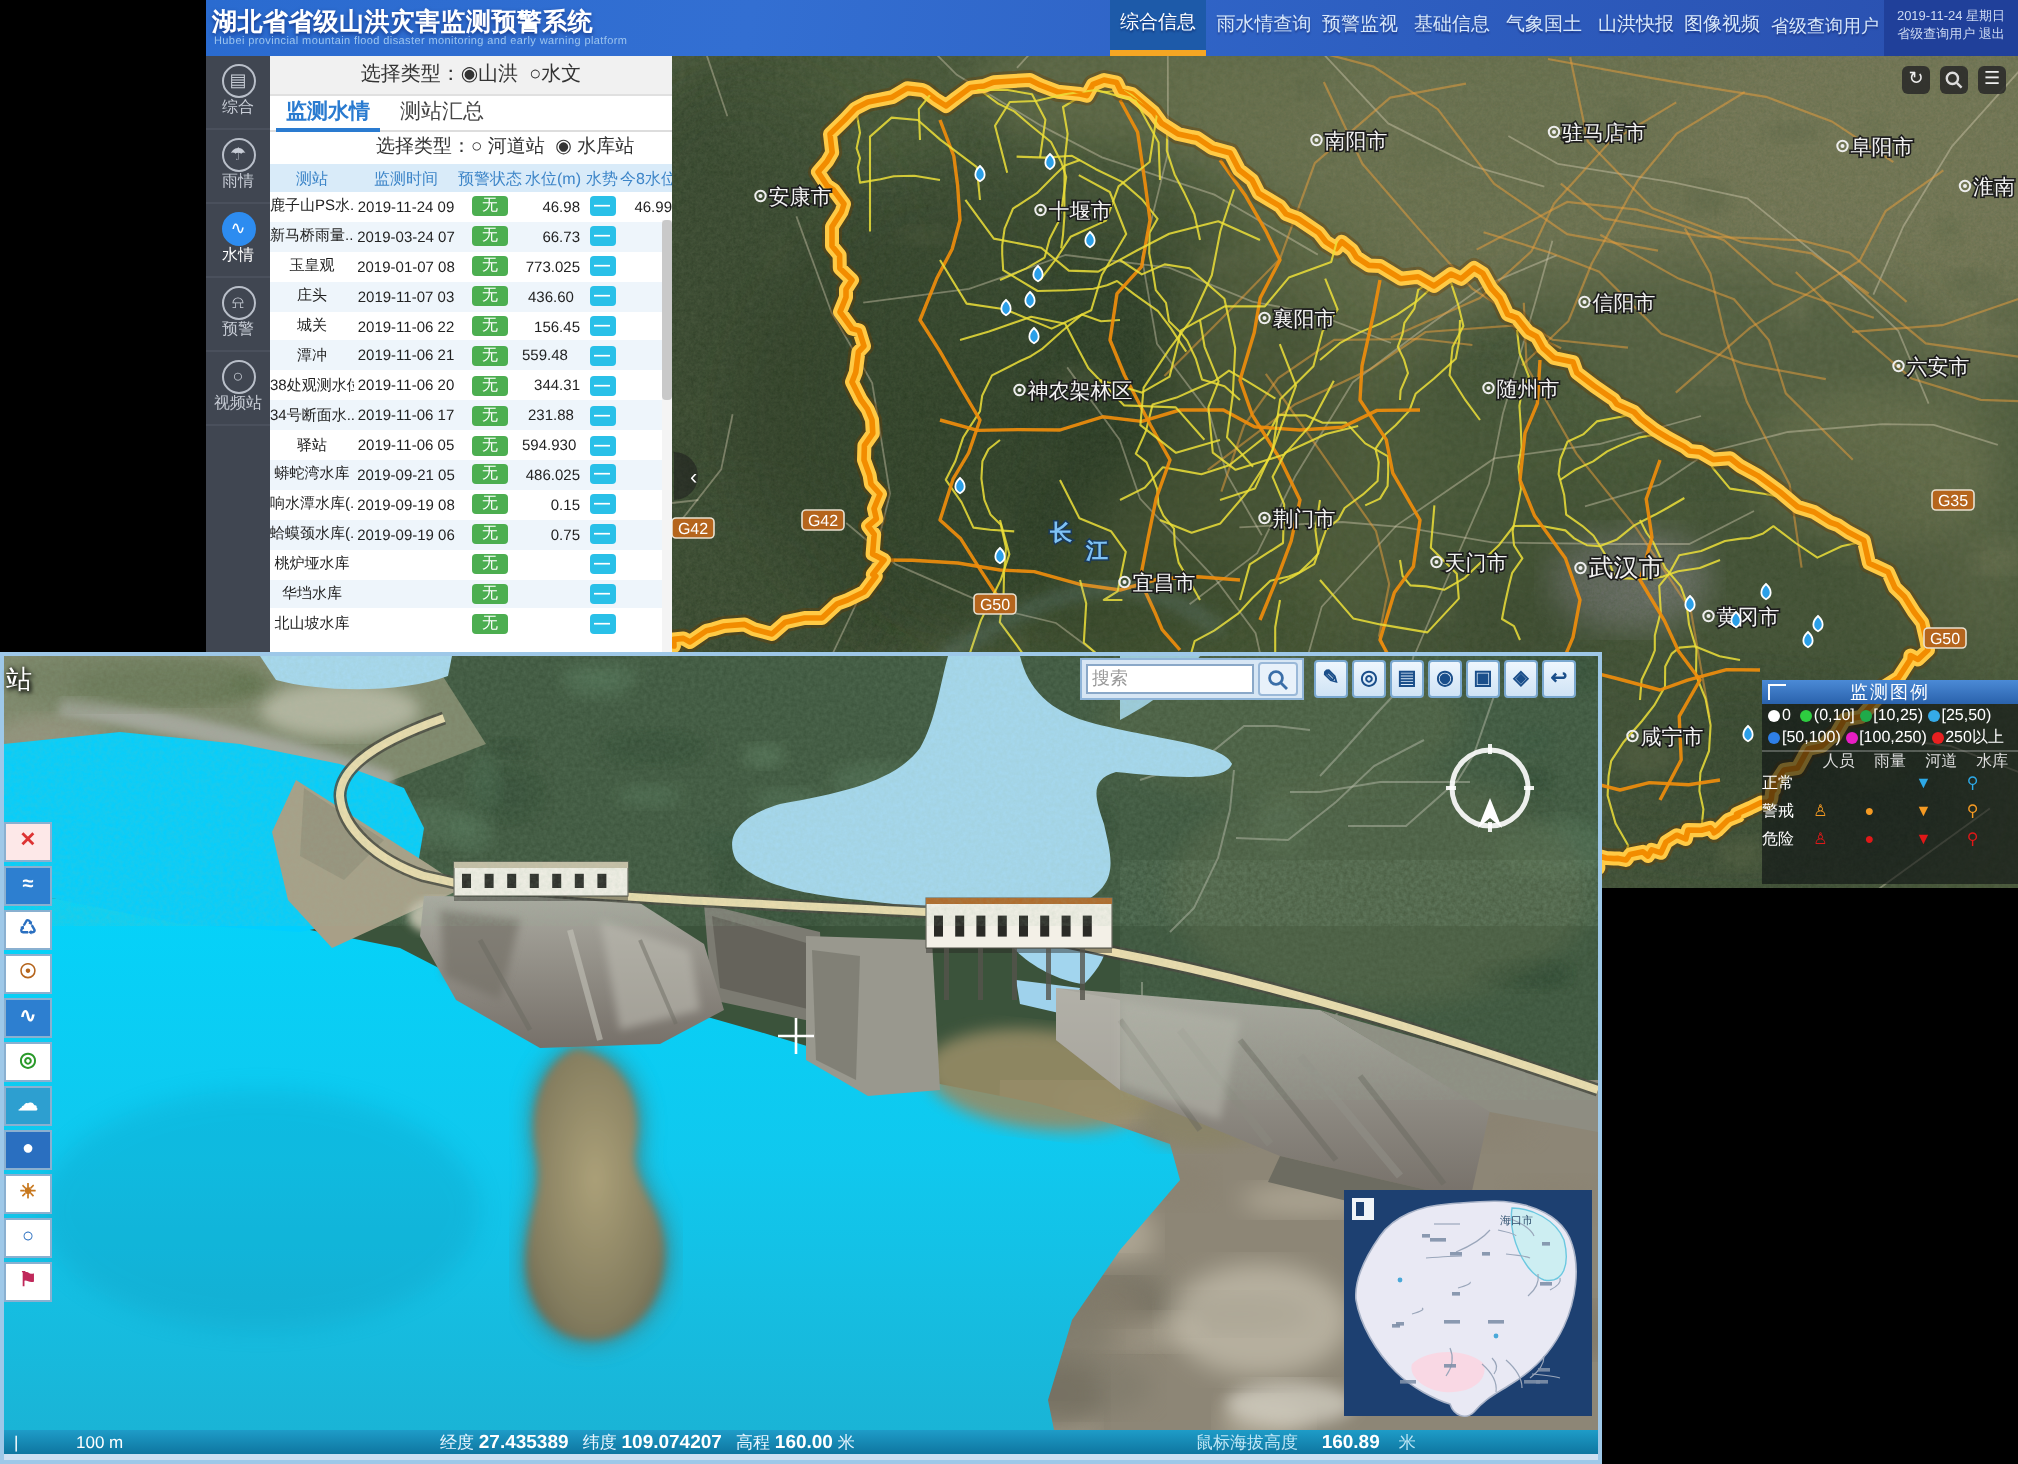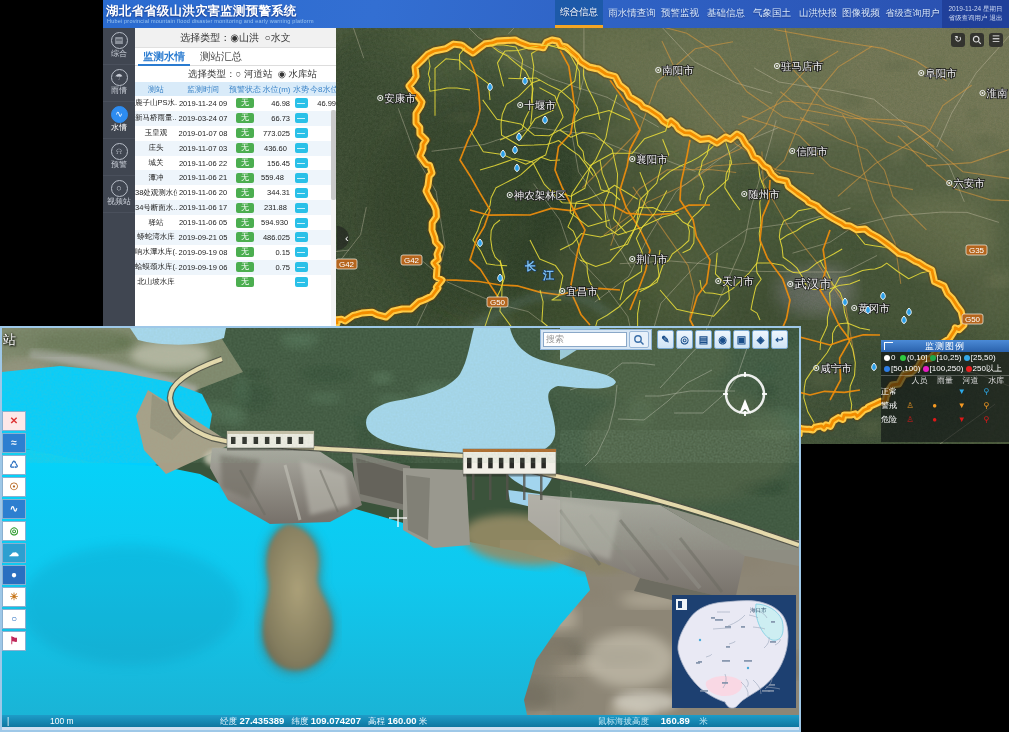--- a/index.html
+++ b/index.html
@@ -54,21 +54,21 @@
 #sbox{position:absolute;left:540px;top:329px;width:112px;height:21px;background:#d7e6f4;border:1px solid #8fb4d8;display:flex}
 #sbox input{width:84px;height:15px;margin:2px 0 0 2px;border:1px solid #8aa8c8;font-size:9px;color:#999;padding-left:2px;font-family:"Liberation Sans",sans-serif}
 #sbox .mag{width:20px;height:17px;margin:1px 0 0 2px;background:#e8f1fa;border:1px solid #9ab8d8;border-radius:2px;color:#456;font-size:10px;text-align:center;line-height:16px}
 #t3d{position:absolute;left:657px;top:330px;display:flex;gap:2px}
 .tb3{width:17px;height:19px;background:linear-gradient(180deg,#eef6fd,#cfe3f5);border:1px solid #7aa8d0;border-radius:2px;text-align:center;font-size:10px;line-height:18px;color:#1a4e8a;font-weight:bold}
 
 #ltool{position:absolute;left:2px;top:411px;width:25px}
 .lti{width:24px;height:20px;margin-bottom:2px;border:1px solid #8ab0d0;background:#e8f0f8;text-align:center;font-size:10px;line-height:18px;font-weight:bold}
 
 #stbar{position:absolute;left:2px;top:715px;width:797px;height:12px;background:linear-gradient(180deg,#1e9cc8,#0e76a0);color:#fff;font-size:8.5px;line-height:12px}
-#stbar .c1{position:absolute;left:48px}
+#stbar .c1{position:absolute;left:36px}
 #stbar .c2{position:absolute;left:218px;color:#eaf6ff}
 #stbar .c3{position:absolute;left:596px;color:#bfe6f5}
 #stbar .n{color:#fff;font-size:9.5px;font-weight:bold}
 #botline{position:absolute;left:2px;top:727px;width:797px;height:3px;background:#cfe0f2}
 </style></head>
 <body>
 <div id="stage">
 
   <div id="hdr">
     <div class="ttl">湖北省省级山洪灾害监测预警系统</div>
@@ -210,20 +210,36 @@
             <td><span class="bdg">无</span></td>
             <td style="text-align:right;padding-right:2px">0.15</td>
             <td><span class="dsh">—</span></td>
             <td style="text-align:right"></td>
           </tr>
 <tr class="alt">
             <td>蛤蟆颈水库(...</td>
             <td>2019-09-19 06</td>
             <td><span class="bdg">无</span></td>
             <td style="text-align:right;padding-right:2px">0.75</td>
+            <td><span class="dsh">—</span></td>
+            <td style="text-align:right"></td>
+          </tr>
+<tr>
+            <td>桃炉垭水库</td>
+            <td></td>
+            <td><span class="bdg">无</span></td>
+            <td style="text-align:right;padding-right:2px"></td>
+            <td><span class="dsh">—</span></td>
+            <td style="text-align:right"></td>
+          </tr>
+<tr class="alt">
+            <td>华垱水库</td>
+            <td></td>
+            <td><span class="bdg">无</span></td>
+            <td style="text-align:right;padding-right:2px"></td>
             <td><span class="dsh">—</span></td>
             <td style="text-align:right"></td>
           </tr>
 <tr>
             <td>北山坡水库</td>
             <td></td>
             <td><span class="bdg">无</span></td>
             <td style="text-align:right;padding-right:2px"></td>
             <td><span class="dsh">—</span></td>
             <td style="text-align:right"></td>

